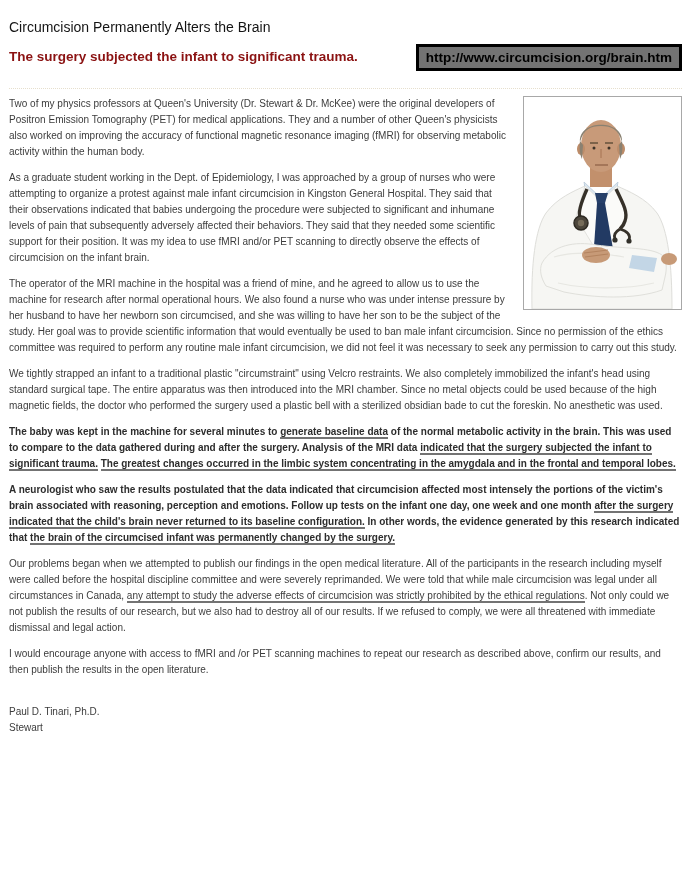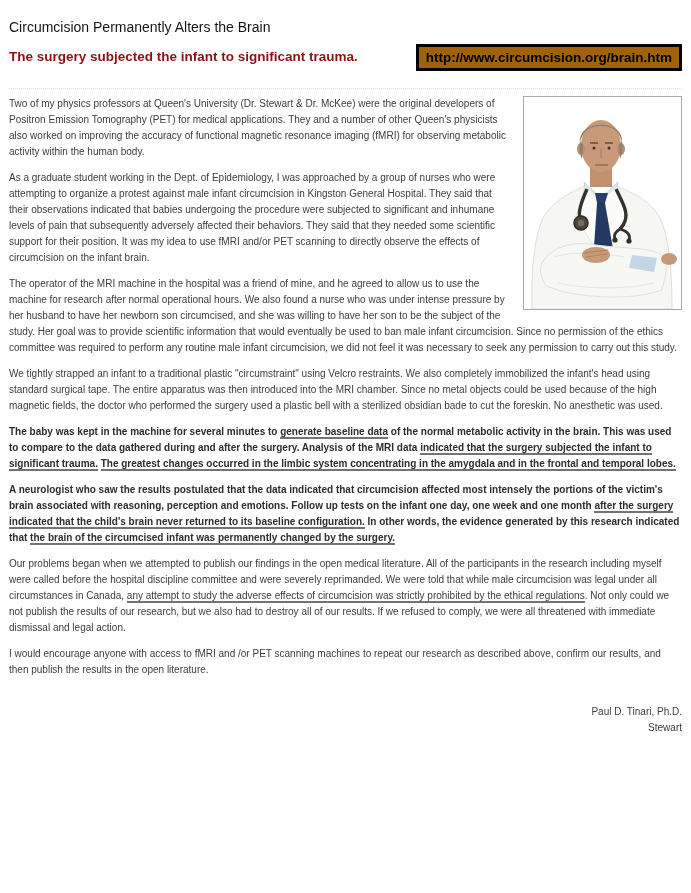--- a/index.html
+++ b/index.html
@@ -17,35 +17,35 @@
   .sub-row {
     display:flex; justify-content:space-between; align-items:flex-start;
     margin-top:5px;
   }
   .subtitle {
     font-size:13.5px; font-weight:700; color:#8b1212; padding-top:5px;
   }
   .url-box {
     border:3px solid #000; padding:3px 7px;
     font-size:13.5px; font-weight:700; color:#000; white-space:nowrap;
-    background:#a16207;
+    background:#737373;
   }
   .rule {
     border:none; border-top:1px dotted #e6dfcd; margin:17px 0 0 0; height:0;
   }
   .content { margin-top:7px; font-size:10px; line-height:16px; }
   .content p { margin:0 0 10px 0; }
   p.bold { font-weight:700; color:#2d2d2d; }
   .u { border-bottom:2px solid #737373; }
   .figure {
     float:right; width:159px; height:214px;
     border:1px solid #a8a8a8; margin:0 0 10px 16px; background:#fff;
   }
   .figure svg { display:block; }
-  .signature { margin-top:26px; line-height:16px;text-align:right; }
+  .signature { margin-top:26px; line-height:16px; }
 </style>
 </head>
 <body>
 
 <div class="page">
 
   <h1 class="title">Circumcision Permanently Alters the Brain</h1>
 
   <div class="sub-row">
     <span class="subtitle">The surgery subjected the infant to significant trauma.</span>

